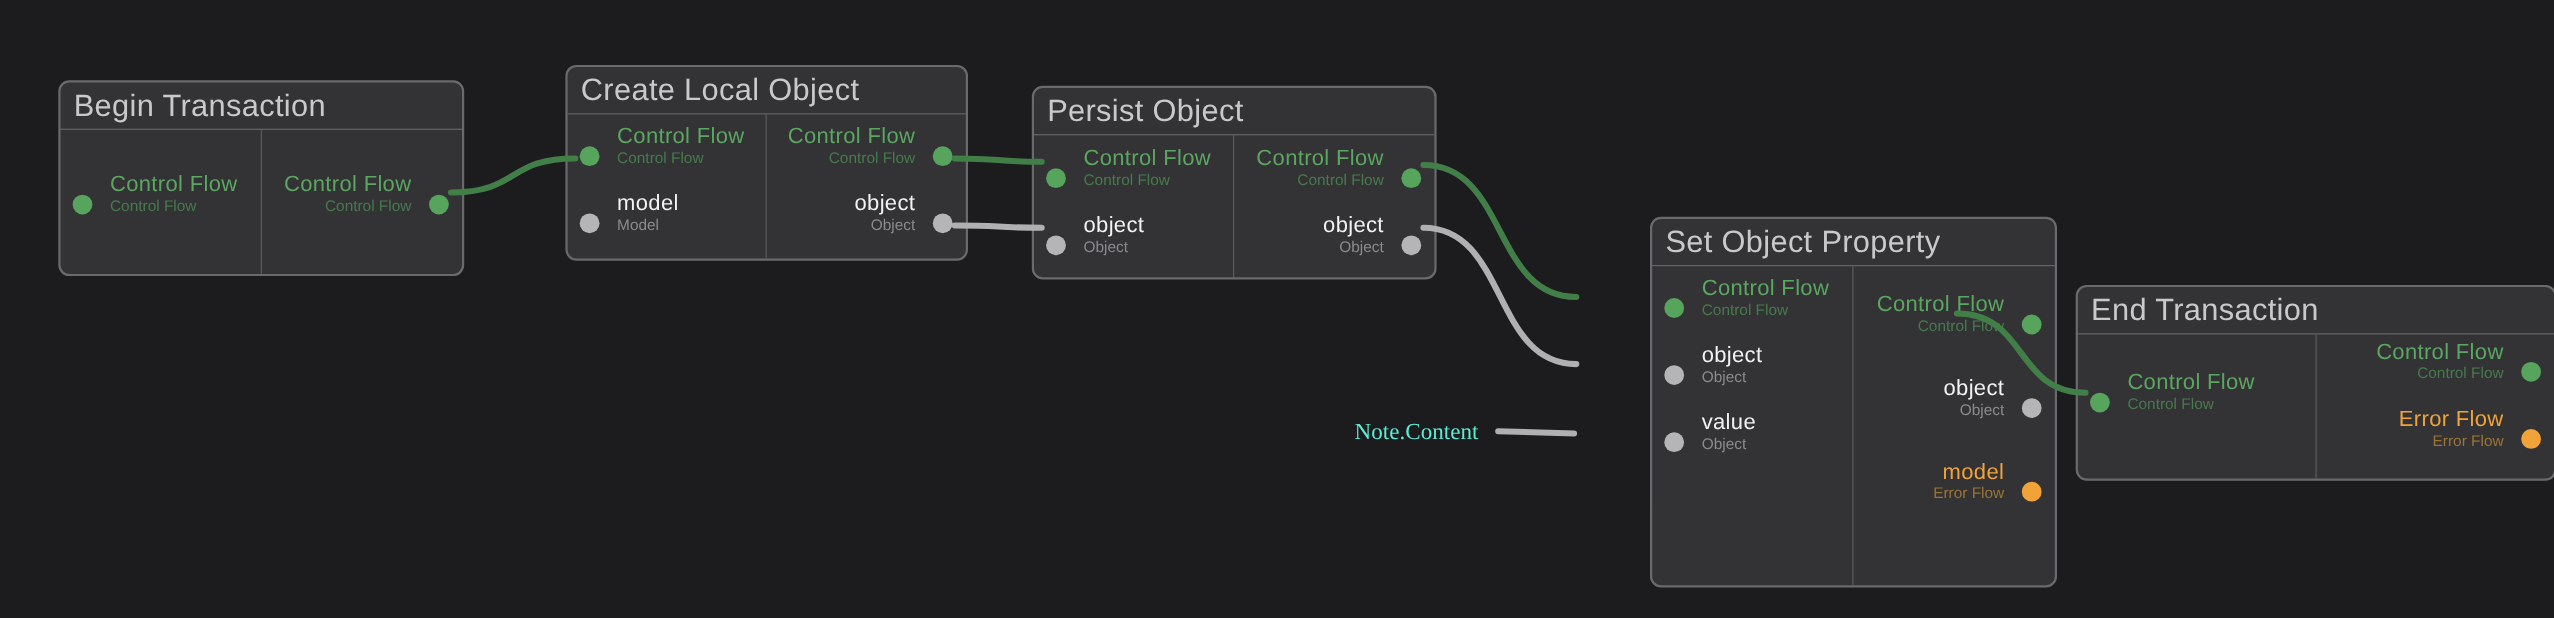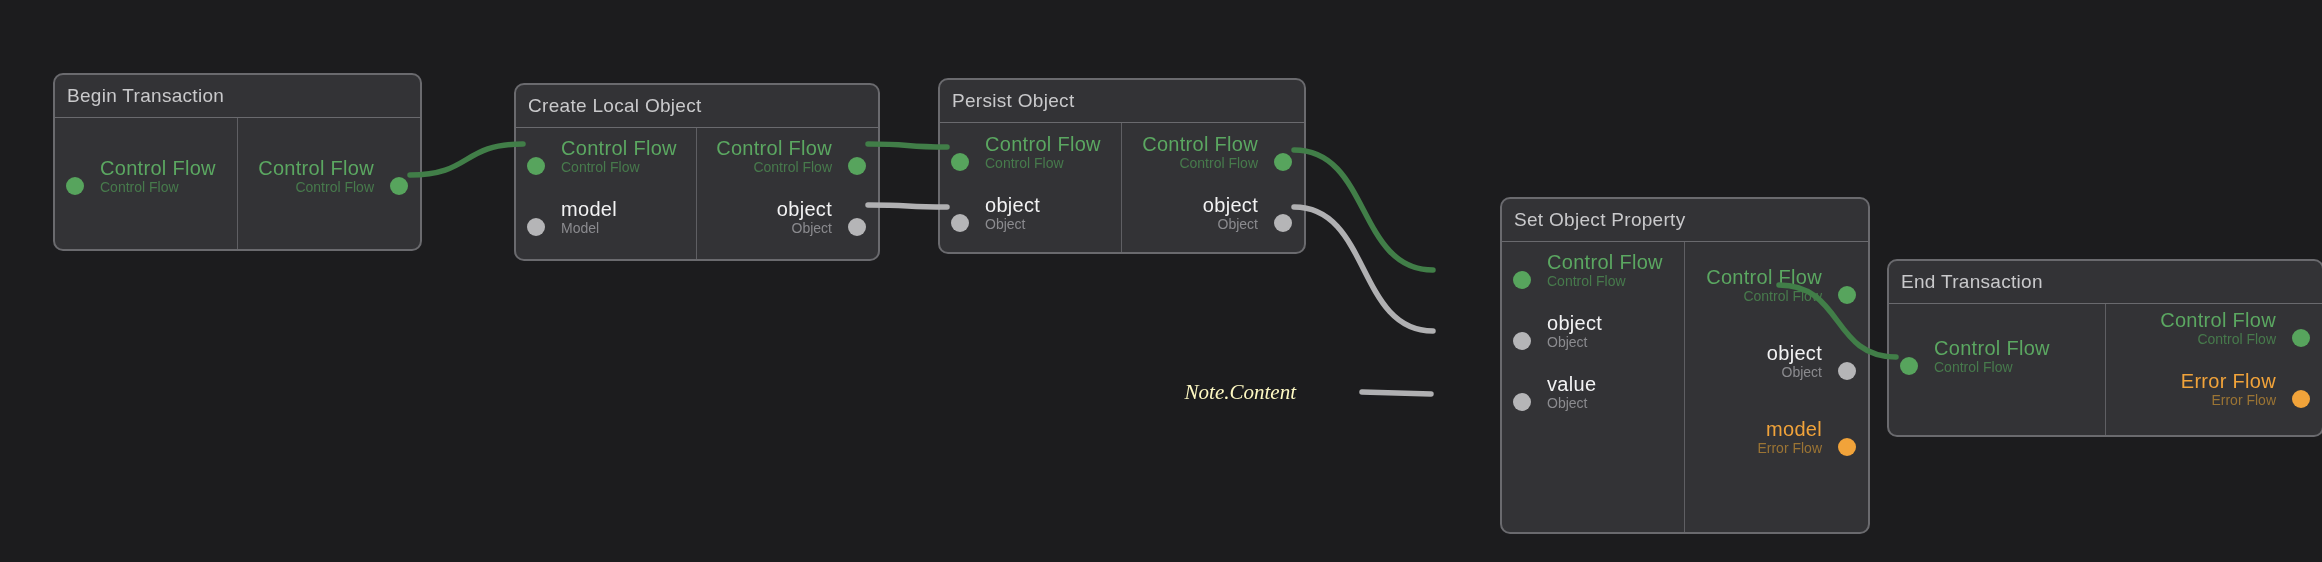--- a/index.html
+++ b/index.html
@@ -6,21 +6,21 @@
   .canvas{
     position:relative;width:2322px;height:562px;overflow:hidden;
     background:#1c1c1e;font-family:"Liberation Sans",sans-serif;
   }
   .node{
     position:absolute;background:#333336;border:2px solid #6a6a6e;
     border-radius:10px;box-sizing:border-box;z-index:1;
   }
   .node-header{
     height:42px;border-bottom:1px solid #6a6a6e;display:flex;align-items:center;
-    padding:0 12px;font-size:19px;letter-spacing:0.3px;color:#c9c9cb;
+    padding:0 12px;font-size:28px;letter-spacing:0.3px;color:#c9c9cb;
   }
   .node-body{display:flex;position:absolute;top:43px;bottom:0;left:0;right:0;}
   .col{width:50%;display:flex;flex-direction:column;box-sizing:border-box;}
   .col.in{border-right:1px solid #5f5f63;}
   .port{display:flex;align-items:flex-end;height:38px;box-sizing:border-box;flex:0 0 auto;}
   .port.in{padding-left:11px;}
   .port.out{justify-content:flex-end;padding-right:12px;text-align:right;}
   .dot{width:18px;height:18px;border-radius:50%;flex:0 0 18px;}
   .port.in .dot{margin-right:16px;}
   .port.out .dot{margin-left:16px;}
@@ -31,36 +31,36 @@
   .t-control .dot{background:#57a45d;}
   .t-data .plabel{color:#f2f2f3;}
   .t-data .psub{color:#8b8b8f;}
   .t-data .dot{background:#b5b5b7;}
   .t-error .plabel{color:#f1a33a;}
   .t-error .psub{color:#9b7434;}
   .t-error .dot{background:#f1a33a;}
 
   
   .n1{left:53px;top:73px;width:369px;height:178px;}
-  .n2{left:514px;top:83px;width:366px;height:178px;}
+  .n2{left:514px;top:59px;width:366px;height:178px;}
   .n3{left:938px;top:78px;width:368px;height:176px;}
   .n4{left:1500px;top:197px;width:370px;height:337px;}
   .n5{left:1887px;top:259px;width:437px;height:178px;}
 
   .n1 .col{padding-top:39px;}
   .n2 .col{padding-top:9px;row-gap:23px;}
   .n3 .col{padding-top:10px;row-gap:23px;}
   .n4 .col.in{padding-top:9px;row-gap:23px;}
   .n4 .col.out{padding-top:24px;row-gap:38px;}
   .n5 .col.in{padding-top:33px;}
   .n5 .col.out{padding-top:5px;row-gap:23px;}
 
   .note-label{
-    position:absolute;left:1174px;top:380px;width:122px;text-align:right;
-    font-family:"Liberation Serif",serif;font-size:21px;color:#fef9c3;z-index:3;font-style:italic;
+    position:absolute;left:1222px;top:380px;width:122px;text-align:right;
+    font-family:"Liberation Serif",serif;font-size:21px;color:#5eead4;z-index:3;
   }
   svg.wires{position:absolute;left:0;top:0;z-index:2;pointer-events:none;}
   .wire-control{stroke:#417e48;stroke-width:5.5;fill:none;stroke-linecap:round;}
   .wire-data{stroke:#b0b0b2;stroke-width:5.5;fill:none;stroke-linecap:round;}
 </style>
 </head>
 <body>
 
 <div class="canvas">
 

